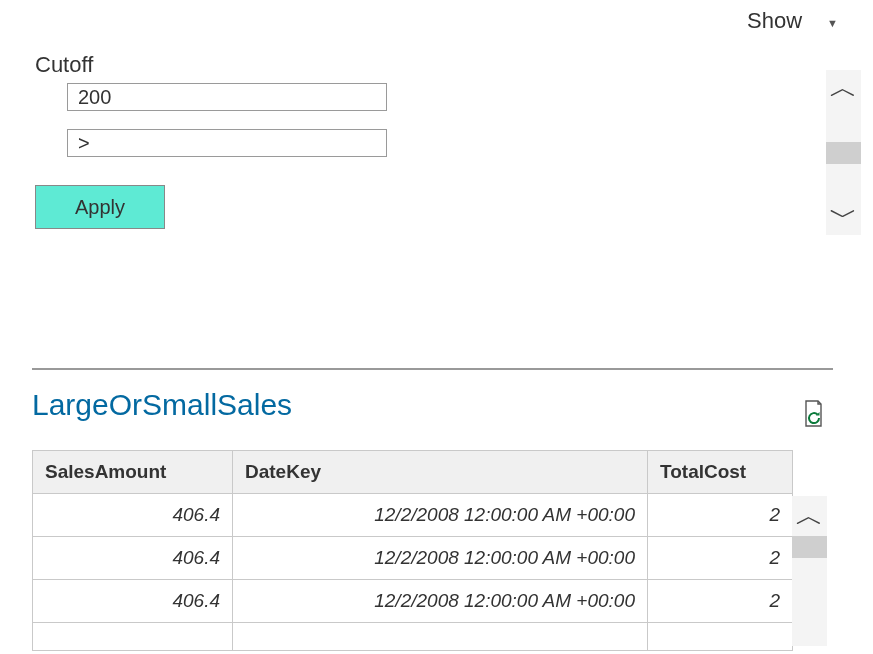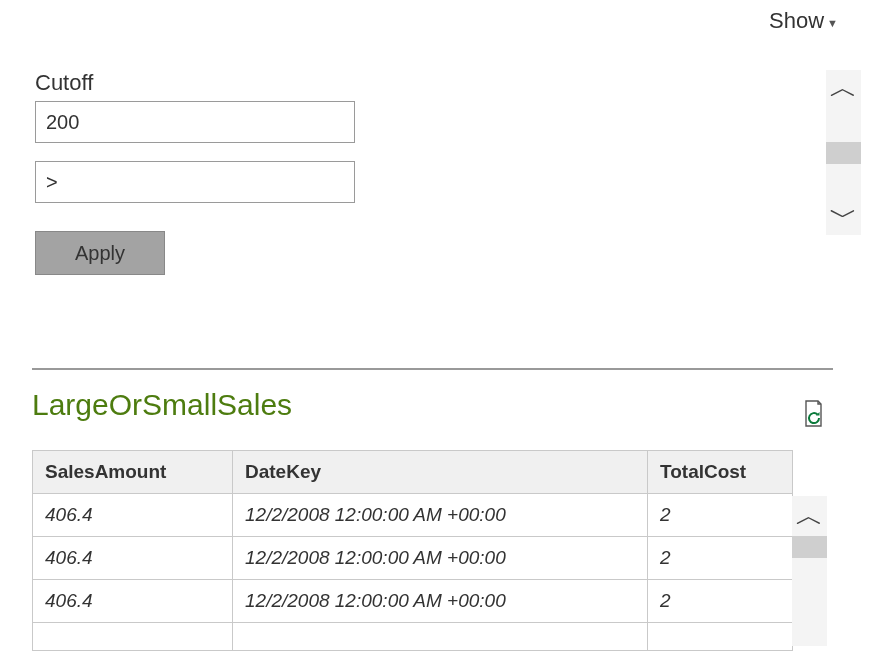--- a/index.html
+++ b/index.html
@@ -20,69 +20,70 @@
     padding: 0;
   }
   .show-menu {
     position: absolute;
     top: 8px;
     right: 35px;
     font-size: 22px;
     color: #333;
     display: flex;
     align-items: center;
-    gap: 3px;
+    gap: 25px;
     cursor: pointer;
   }
   .show-menu .tri {
     font-size: 11px;
     color: #555;
     margin-top: 4px;
   }
 
   .params {
     position: absolute;
     left: 35px;
-    top: 70px;
+    top: 52px;
     width: 780px;
   }
 
   .param-label {
     font-size: 22px;
     color: #333;
     margin-bottom: 5px;
   }
   .param-input {
     width: 320px;
-    height: 42px;
+    height: 28px;
     border: 1px solid #9a9a9a;
     font-size: 20px;
     padding: 0 10px;
     color: #333;
     background: #fff;
+    margin-left: 32px;
   }
 
   .param-row { margin-bottom: 18px; }
 
   .btn-row {
     display: flex;
     gap: 30px;
     margin-top: 28px;
   }
   .btn {
     height: 44px;
     min-width: 130px;
     font-size: 20px;
     border: 1px solid #888;
     background: #fff;
     color: #333;
     cursor: pointer;
   }
   .btn.primary {
-    background: #a3a3a3;
+    background: #5eead4;
   }
 
   .top-scroll {
     position: absolute;
     right: 12px;
     top: 70px;
     width: 35px;
     height: 165px;
     background: #f4f4f4;
     display: flex;
@@ -110,21 +111,21 @@
     right: 40px;
     top: 368px;
     border-top: 2px solid #999;
   }
 
   .result-title {
     position: absolute;
     left: 32px;
     top: 388px;
     font-size: 30px;
-    color: #4d7c0f;
+    color: #0369a1;
     font-weight: 400;
     text-align: center;
   }
 
   .refresh-icon {
     position: absolute;
     right: 48px;
     top: 400px;
     width: 24px;
     height: 28px;
@@ -152,21 +153,21 @@
     font-size: 19px;
     padding: 10px 12px;
     color: #333;
   }
   table.data td {
     border: 1px solid #c9c9c9;
     font-size: 19px;
     padding: 10px 12px;
     color: #333;
     font-style: italic;
-    text-align: left;
+    text-align: right;
     white-space: nowrap;
     overflow: hidden;
   }
   .col-sales { width: 200px; }
   .col-date  { width: 415px; }
   .col-cost  { width: 145px; }
 
   .table-scroll {
     position: absolute;
     left: 792px;

